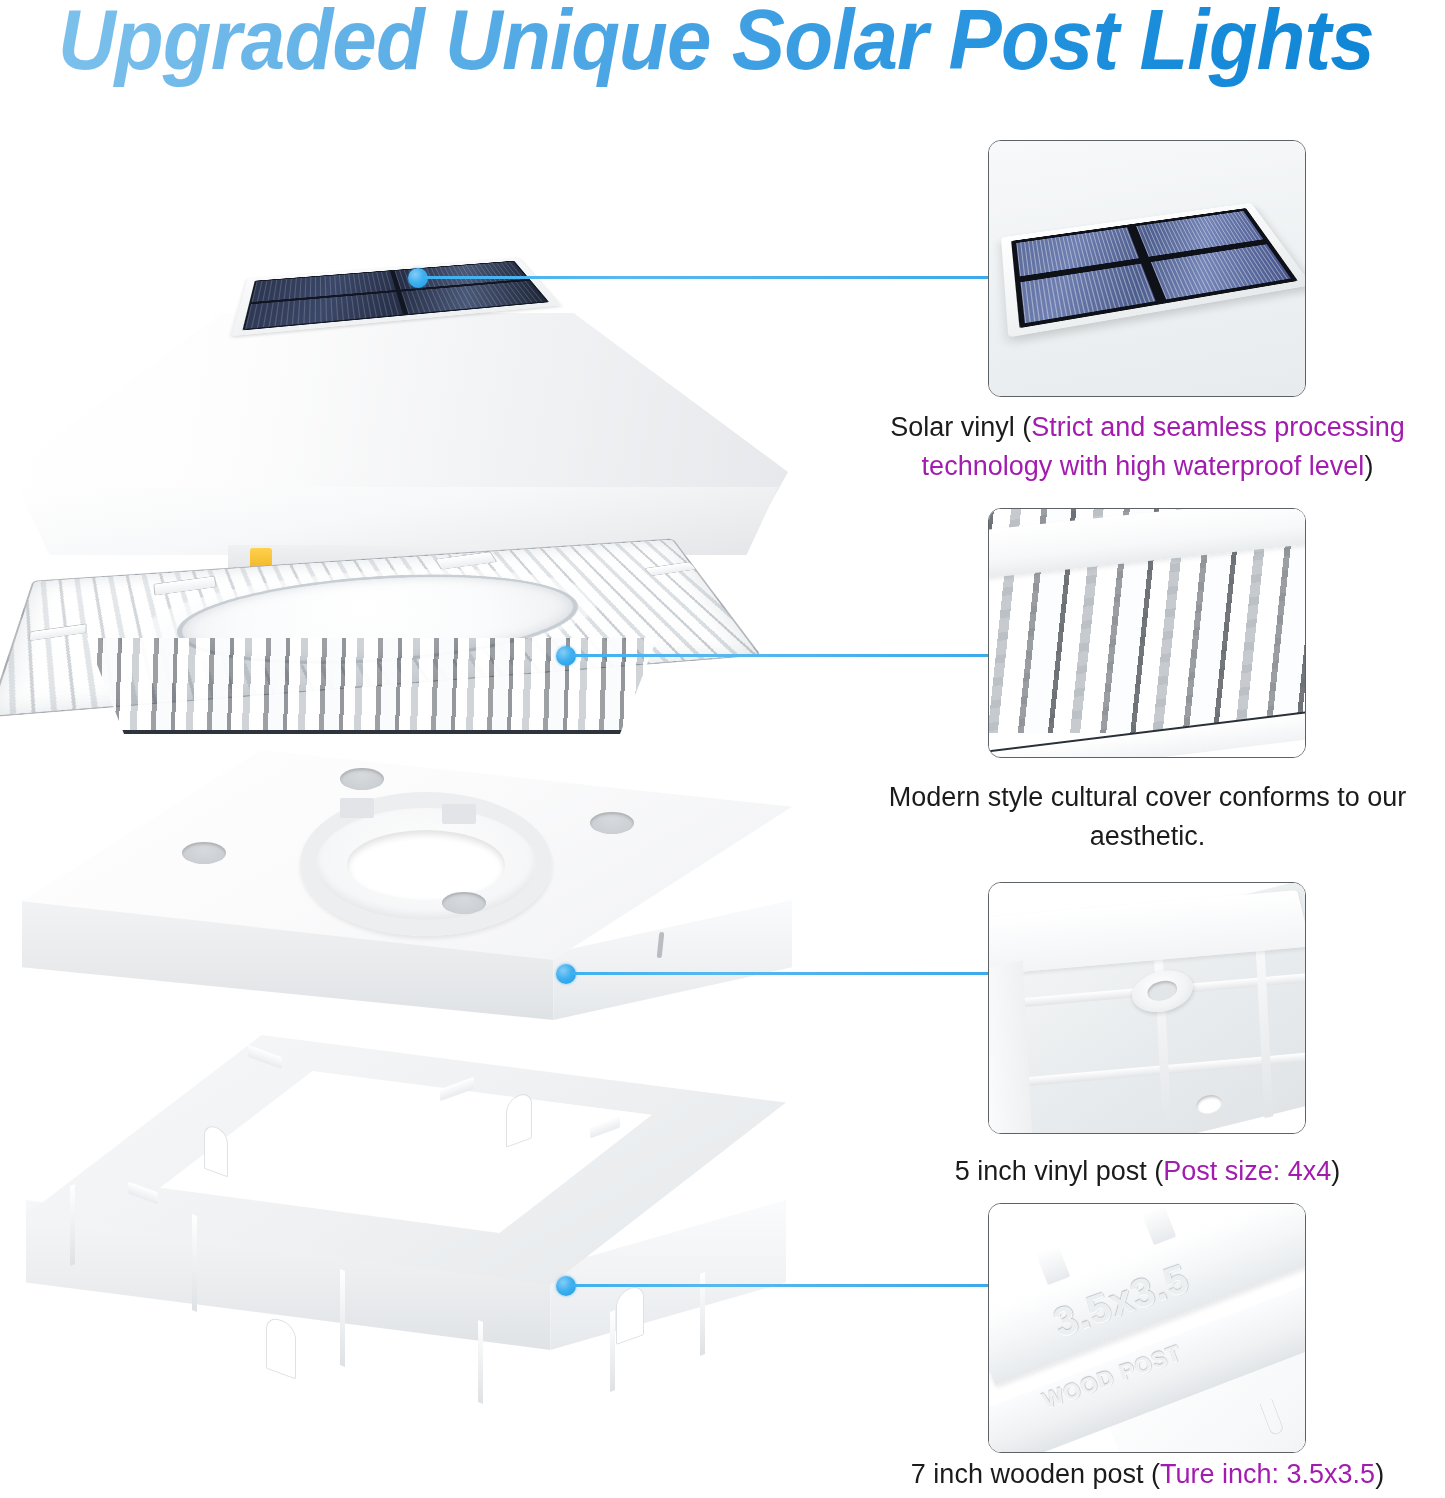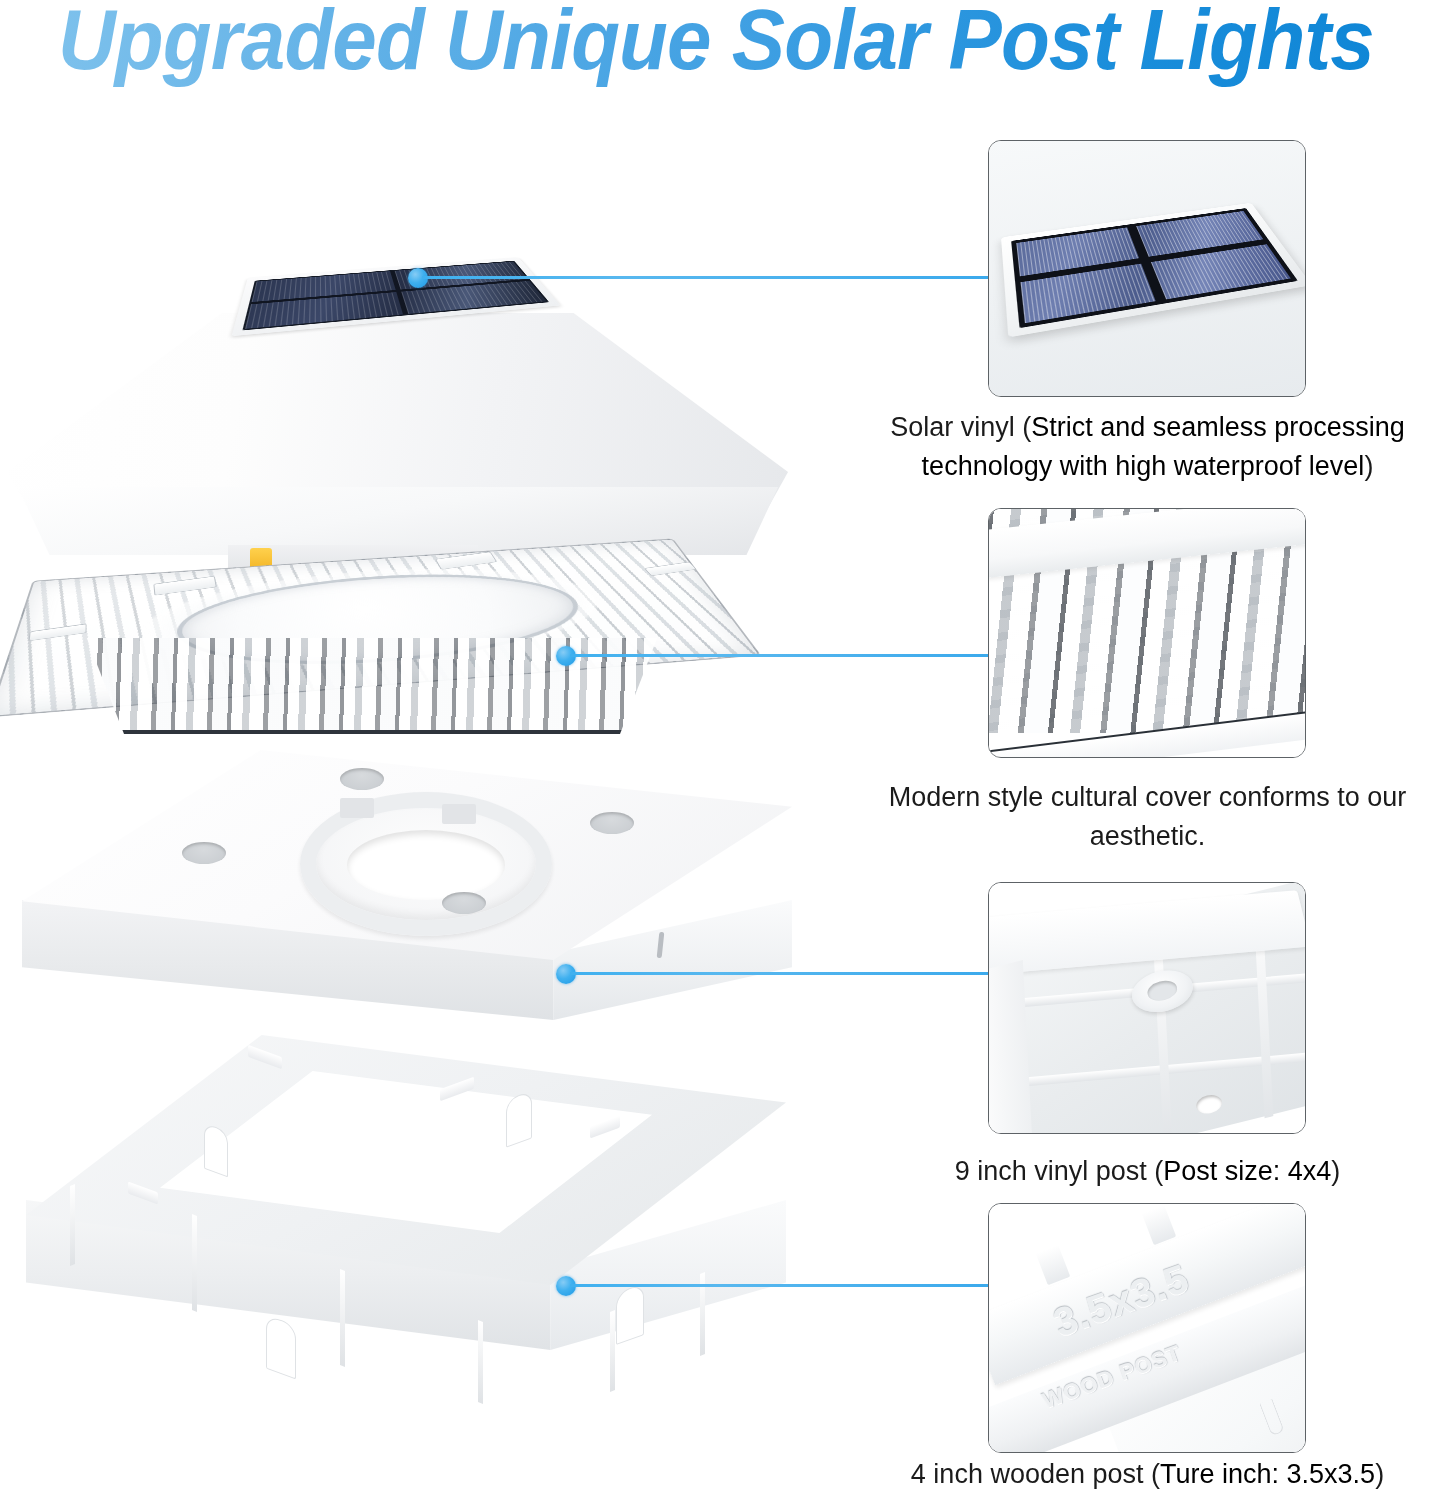--- a/index.html
+++ b/index.html
@@ -328,21 +328,21 @@
   .c4-tab.a{left:52px;top:44px;width:24px;height:34px;}
   .c4-tab.b{left:158px;top:4px;width:24px;height:34px;}
   .c4-notch{position:absolute;left:276px;top:196px;width:12px;height:34px;border-radius:0 0 8px 8px;border:1px solid #dcdfe2;border-top:none;transform:rotate(-21deg);}
 
   
   .caption{
     position:absolute;text-align:center;color:#1b1b1b;
     font-size:27px;line-height:1.45;
     font-family:"Liberation Sans","DejaVu Sans",sans-serif;
   }
-  .caption .hl{color:#000000;}
+  .caption .hl{color:#a21caf;}
 </style>
 </head>
 <body>
 
 <div class="title-wrap">
   <div class="title">Upgraded Unique Solar Post Lights</div>
 </div>
 
 <div class="product-col">
 
@@ -458,31 +458,31 @@
       <div class="c3-grid g3"></div>
       <div class="c3-grid g4"></div>
       <div class="c3-boss"></div>
       <div class="c3-smallhole"></div>
       <div class="c3-edge"></div>
       <div class="c3-edgeL"></div>
     </div>
   </div>
 </div>
 <div class="caption" style="left:850px;top:1152px;width:595px;">
-  <span>9 inch vinyl post (</span><span class="hl">Post size: 4x4</span><span>)</span>
+  <span>5 inch vinyl post (</span><span class="hl">Post size: 4x4</span><span>)</span>
 </div>
 
 <div class="callout" style="left:988px;top:1203px;width:316px;height:248px;">
   <div class="callout-inner">
     <div class="c4-bg"></div>
     <div class="c4-rail3"></div>
     <div class="c4-rail"></div>
     <div class="c4-rail2"></div>
     <div class="c4-tab a"></div>
     <div class="c4-tab b"></div>
     <div class="emboss e1">3.5x3.5</div>
     <div class="emboss e2">WOOD POST</div>
     <div class="c4-notch"></div>
   </div>
 </div>
 <div class="caption" style="left:850px;top:1455px;width:595px;">
-  <span>4 inch wooden post (</span><span class="hl">Ture inch: 3.5x3.5</span><span>)</span>
+  <span>7 inch wooden post (</span><span class="hl">Ture inch: 3.5x3.5</span><span>)</span>
 </div>
 
 </body></html>

